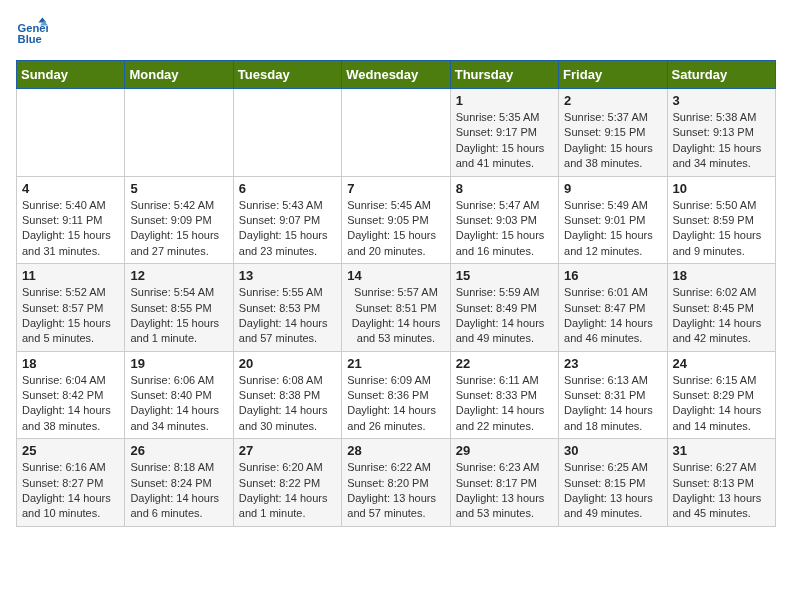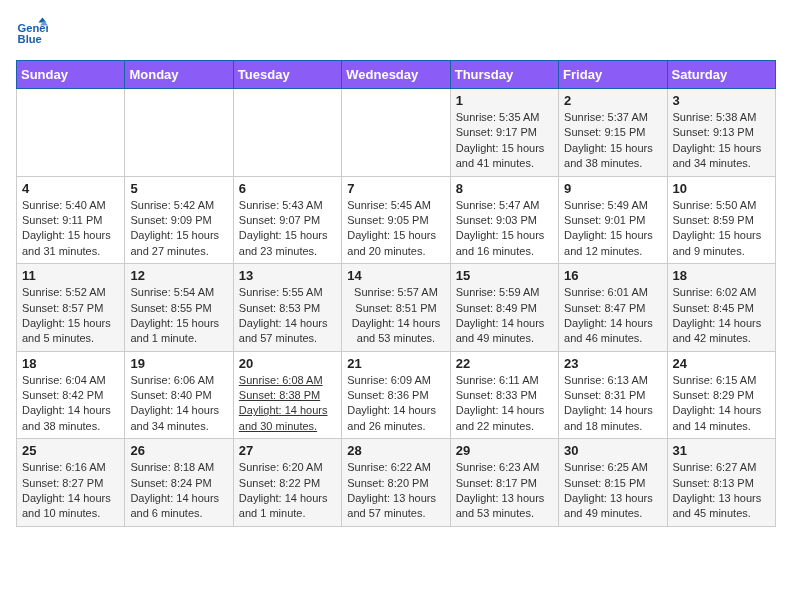--- a/index.html
+++ b/index.html
@@ -46,21 +46,21 @@
       font-size: 16px;
       font-weight: normal;
       color: #444;
     }
     table {
       width: 100%;
       border-collapse: collapse;
       font-size: 11px;
     }
     thead tr th {
-      background-color: #8b5cf6;
+      background-color: #4d7c0f;
       color: #fff;
       padding: 6px 4px;
       text-align: left;
       font-size: 13px;
       font-weight: bold;
       border: 1px solid #1a5fa8;
     }
     tbody tr td {
       border: 1px solid #ccc;
       vertical-align: top;
@@ -264,21 +264,21 @@
         </td>
         <td>
           <span class="day-num">19</span>
           <div class="day-info" style="white-space: pre-line;">Sunrise: 6:06 AM
 Sunset: 8:40 PM
 Daylight: 14 hours
 and 34 minutes.</div>
         </td>
         <td>
           <span class="day-num">20</span>
-          <div class="day-info" style="white-space: pre-line; text-decoration: underline;">Sunrise: 6:08 AM
+          <div class="day-info" style="white-space: pre-line;">Sunrise: 6:08 AM
 Sunset: 8:38 PM
 Daylight: 14 hours
 and 30 minutes.</div>
         </td>
         <td>
           <span class="day-num">21</span>
           <div class="day-info" style="white-space: pre-line;">Sunrise: 6:09 AM
 Sunset: 8:36 PM
 Daylight: 14 hours
 and 26 minutes.</div>

